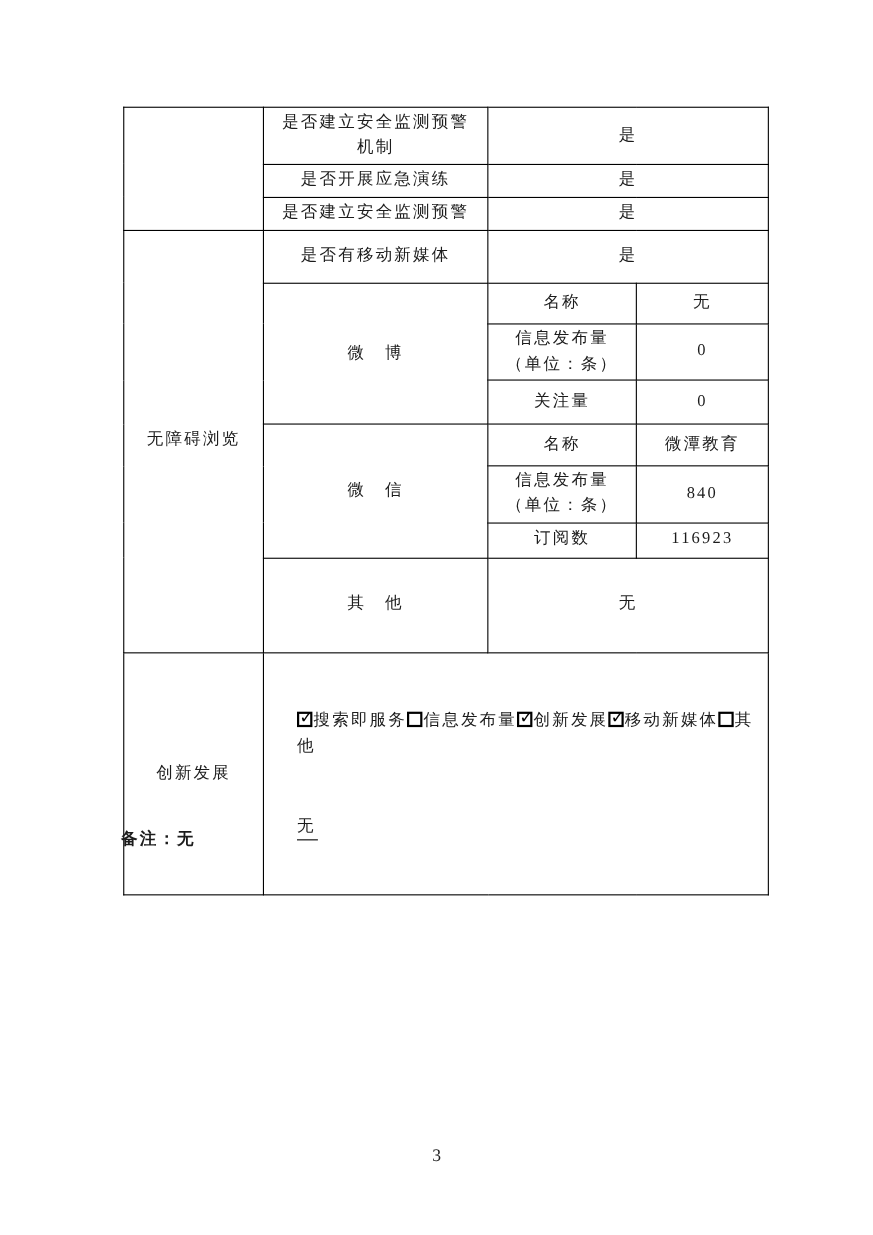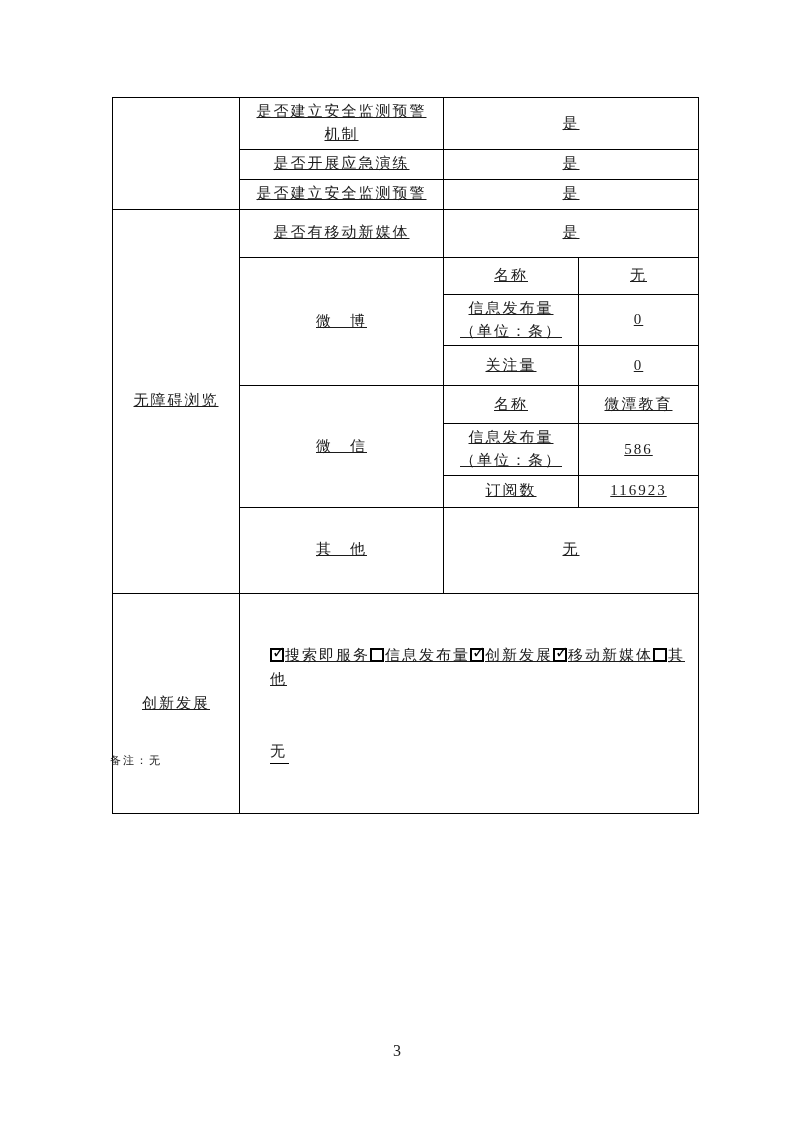--- a/index.html
+++ b/index.html
@@ -10,21 +10,20 @@
     font-family:"Liberation Serif","DejaVu Serif",serif;
     color:#1c1c1c;
     overflow:hidden;
   }
   table.report {
     position:absolute;
     left:112px; top:97px;
     width:586px;
     border-collapse:collapse;
     table-layout:fixed;
-    text-decoration:underline;
   }
   table.report td {
     border:1px solid #000;
     text-align:center;
     vertical-align:middle;
     font-size:15px;
     letter-spacing:2px;
     white-space:pre-line;
     line-height:1.55;
     padding:2px;
@@ -60,22 +59,23 @@
   }
   .underlined {
     display:inline-block;
     border-bottom:1px solid #000;
     padding:0 2px 0 0;
     min-width:16px;
   }
   .note {
     position:absolute;
     left:110px; top:753px;
-    font-size:11px;
+    font-size:15px;
     letter-spacing:2px;
+    font-weight:bold;
   }
   .page-number {
     position:absolute;
     left:0; top:1042px;
     width:794px;
     text-align:center;
     font-size:16px;
   }
 </style>
 </head>
@@ -125,21 +125,21 @@
       <td class="val">0</td>
     </tr>
     <tr style="height:38px">
       <td rowspan="3">微　信</td>
       <td>名称</td>
       <td class="val">微潭教育</td>
     </tr>
     <tr style="height:48px">
       <td>信息发布量
 （单位：条）</td>
-      <td class="val">586</td>
+      <td class="val">840</td>
     </tr>
     <tr style="height:32px">
       <td>订阅数</td>
       <td class="val">116923</td>
     </tr>
     <tr style="height:86px">
       <td>其　他</td>
       <td colspan="2" class="val">无</td>
     </tr>
 

